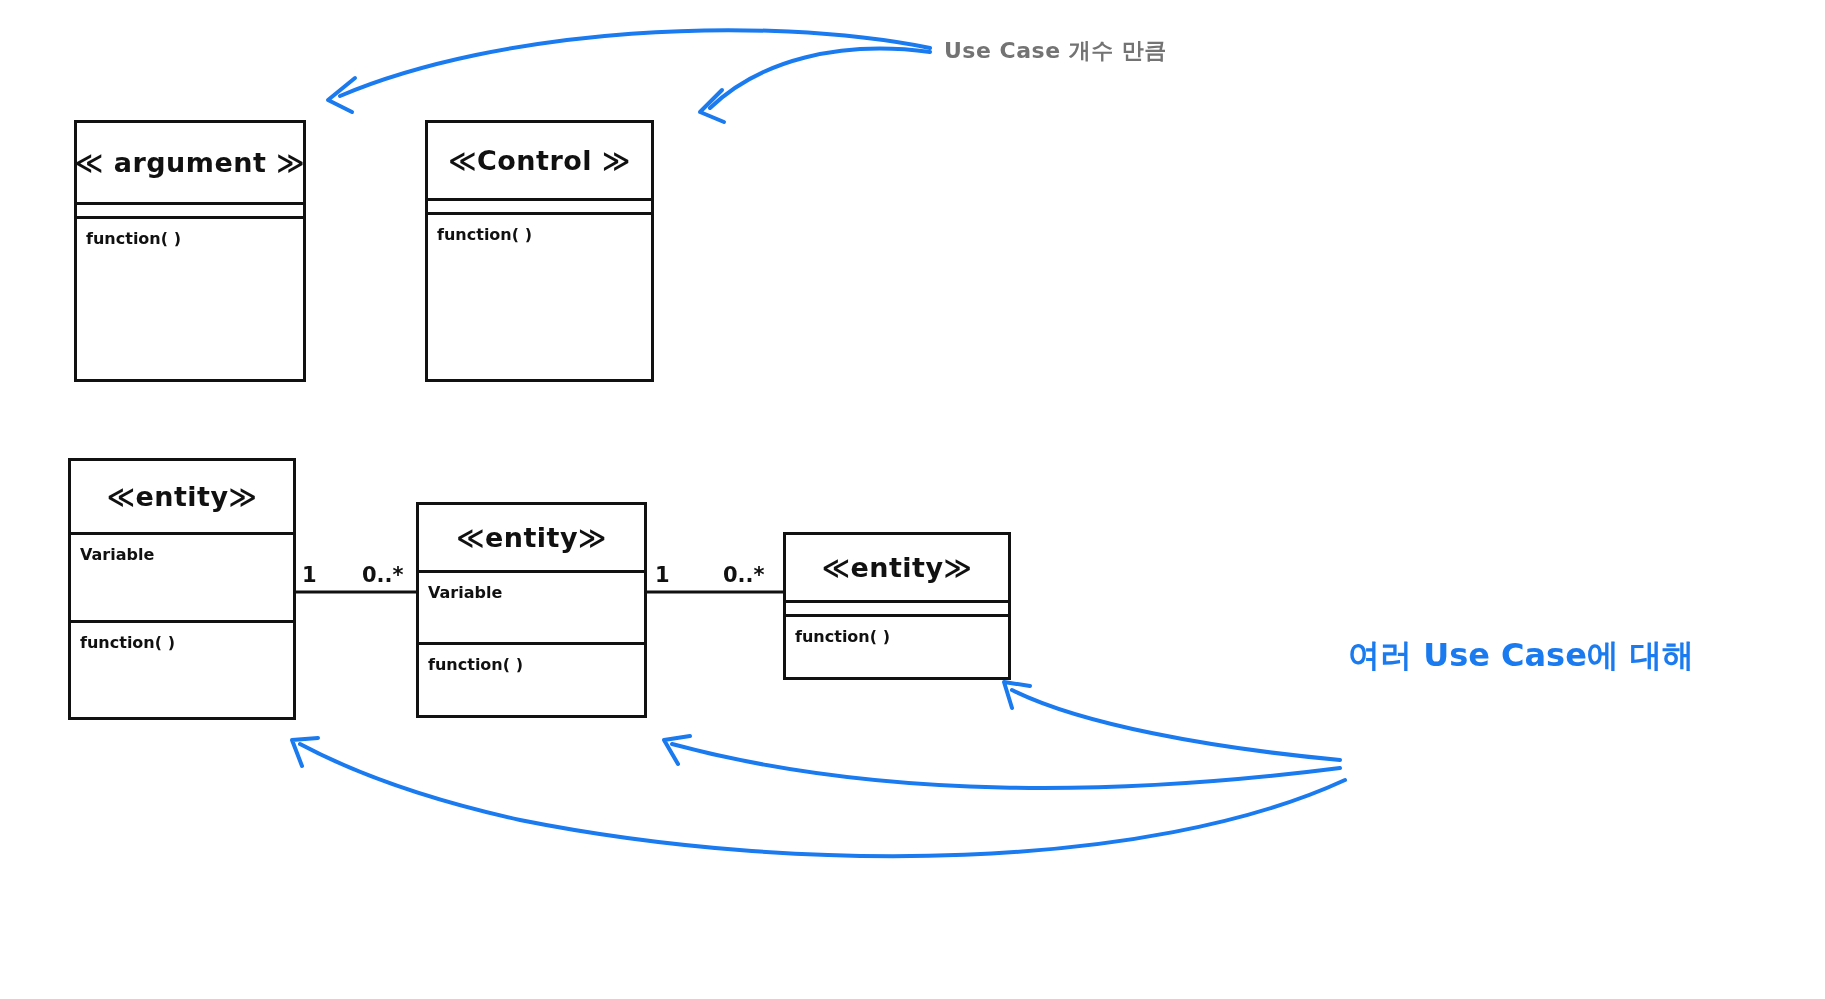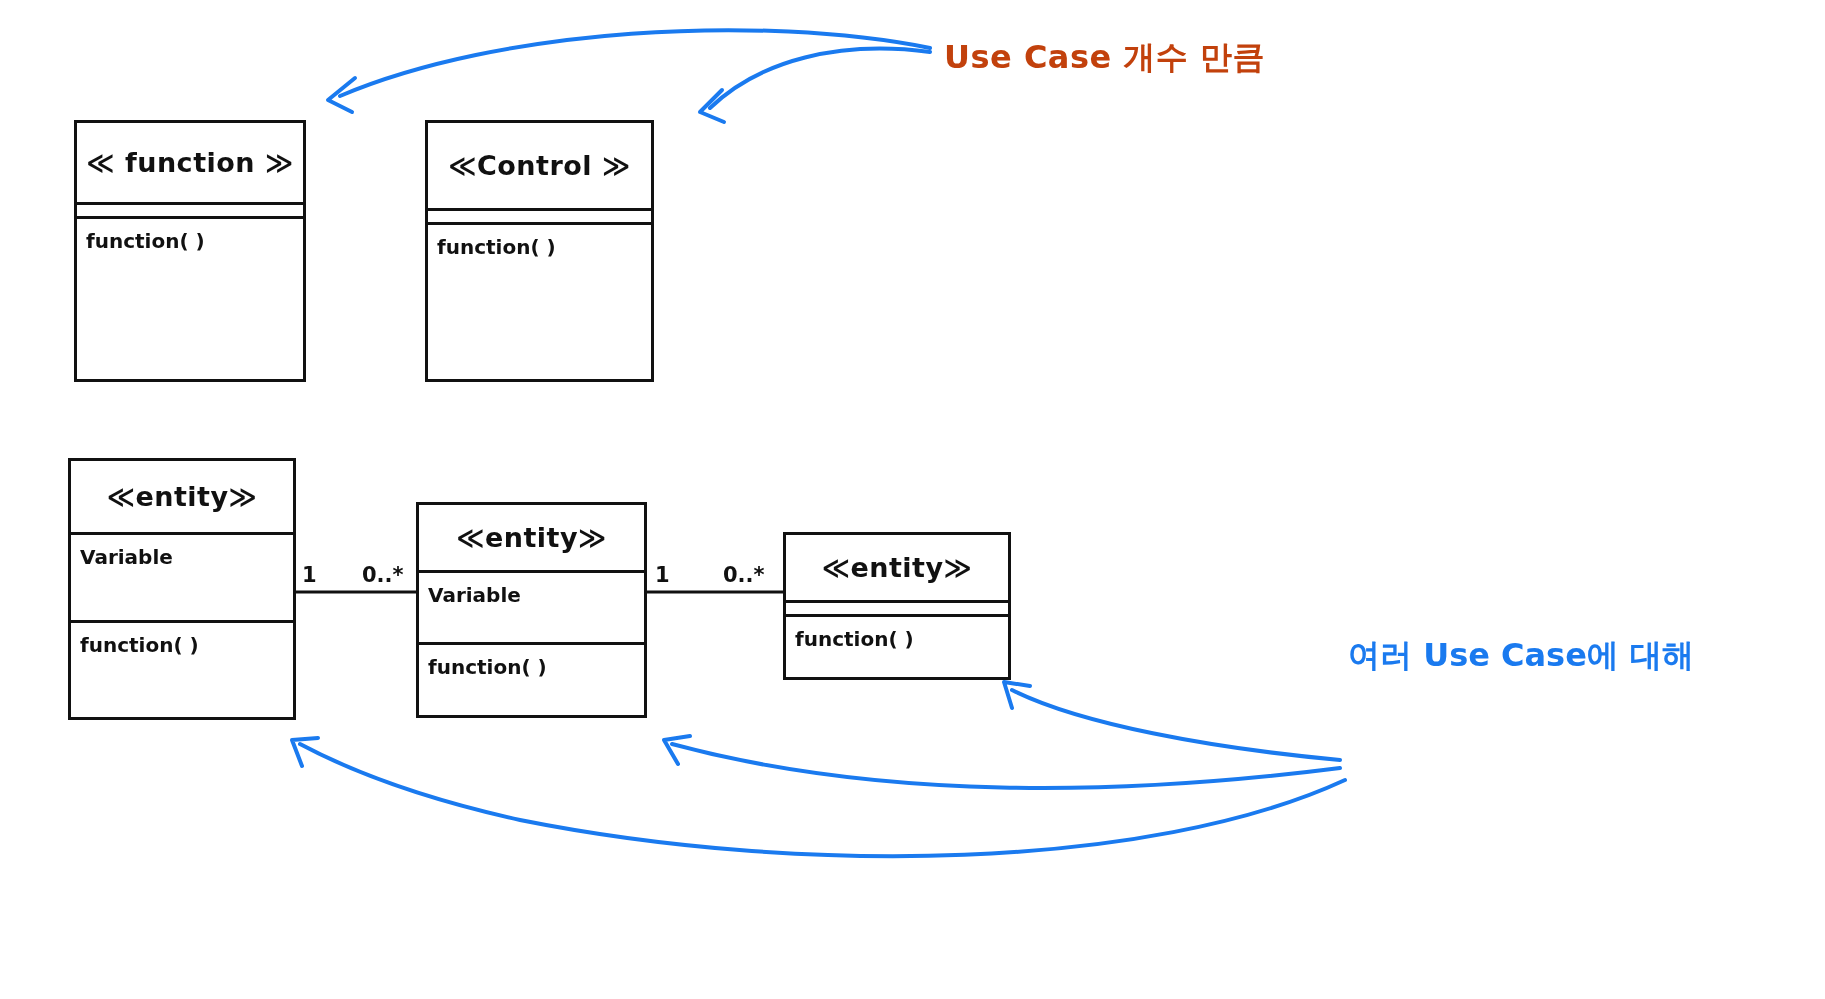--- a/index.html
+++ b/index.html
@@ -42,40 +42,40 @@
     text-align: center;
     font-family: "DejaVu Sans", sans-serif;
     font-size: 27px;
     font-weight: 600;
     color: #111111;
     letter-spacing: 0.5px;
     white-space: nowrap;
   }
   .member {
     font-family: "DejaVu Sans", sans-serif;
-    font-size: 20px;
+    font-size: 16px;
     font-weight: 600;
     color: #111111;
     padding-left: 9px;
     white-space: nowrap;
   }
   .mult {
     position: absolute;
     font-family: "DejaVu Sans", sans-serif;
     font-size: 21px;
     font-weight: 700;
     color: #111111;
     z-index: 4;
     white-space: nowrap;
   }
   .note {
     position: absolute;
-    color: #c2410c;
+    color: #737373;
     font-family: "DejaVu Sans", sans-serif;
-    font-size: 32px;
+    font-size: 22px;
     font-weight: 600;
     white-space: nowrap;
     z-index: 5;
     letter-spacing: 0.5px;
     text-align: center;
   }
   .note-block {
     position: absolute;
     z-index: 5;
     color: #1a7aef;
@@ -112,30 +112,30 @@
 
     <path d="M 1340 768 C 1120 796 880 800 672 744" fill="none" stroke="#1a7aef" stroke-width="4" stroke-linecap="round"></path>
     <path d="M 690 736 L 664 740 L 678 764" fill="none" stroke="#1a7aef" stroke-width="4" stroke-linecap="round" stroke-linejoin="round"></path>
 
     <path d="M 1345 780 C 1150 870 800 876 520 820 C 430 800 360 776 300 744" fill="none" stroke="#1a7aef" stroke-width="4" stroke-linecap="round"></path>
     <path d="M 318 738 L 292 740 L 302 766" fill="none" stroke="#1a7aef" stroke-width="4" stroke-linecap="round" stroke-linejoin="round"></path>
   </svg>
 
   <div class="uml-box" style="left:74px; top:120px; width:232px; height:262px;">
     <div class="compartment divider" style="height:82px; display:flex; align-items:center; justify-content:center;">
-      <span class="stereo">≪ function ≫</span>
+      <span class="stereo">≪ argument ≫</span>
     </div>
     <div class="compartment divider" style="height:14px;"></div>
     <div class="compartment" style="height:160px; padding-top:10px;">
       <div class="member">function( )</div>
     </div>
   </div>
 
   <div class="uml-box" style="left:425px; top:120px; width:229px; height:262px;">
-    <div class="compartment divider" style="height:88px; display:flex; align-items:center; justify-content:center;">
+    <div class="compartment divider" style="height:78px; display:flex; align-items:center; justify-content:center;">
       <span class="stereo">≪Control ≫</span>
     </div>
     <div class="compartment divider" style="height:14px;"></div>
     <div class="compartment" style="height:160px; padding-top:10px;">
       <div class="member">function( )</div>
     </div>
   </div>
 
   <div class="uml-box" style="left:68px; top:458px; width:228px; height:262px;">
     <div class="compartment divider" style="height:74px; display:flex; align-items:center; justify-content:center;">

